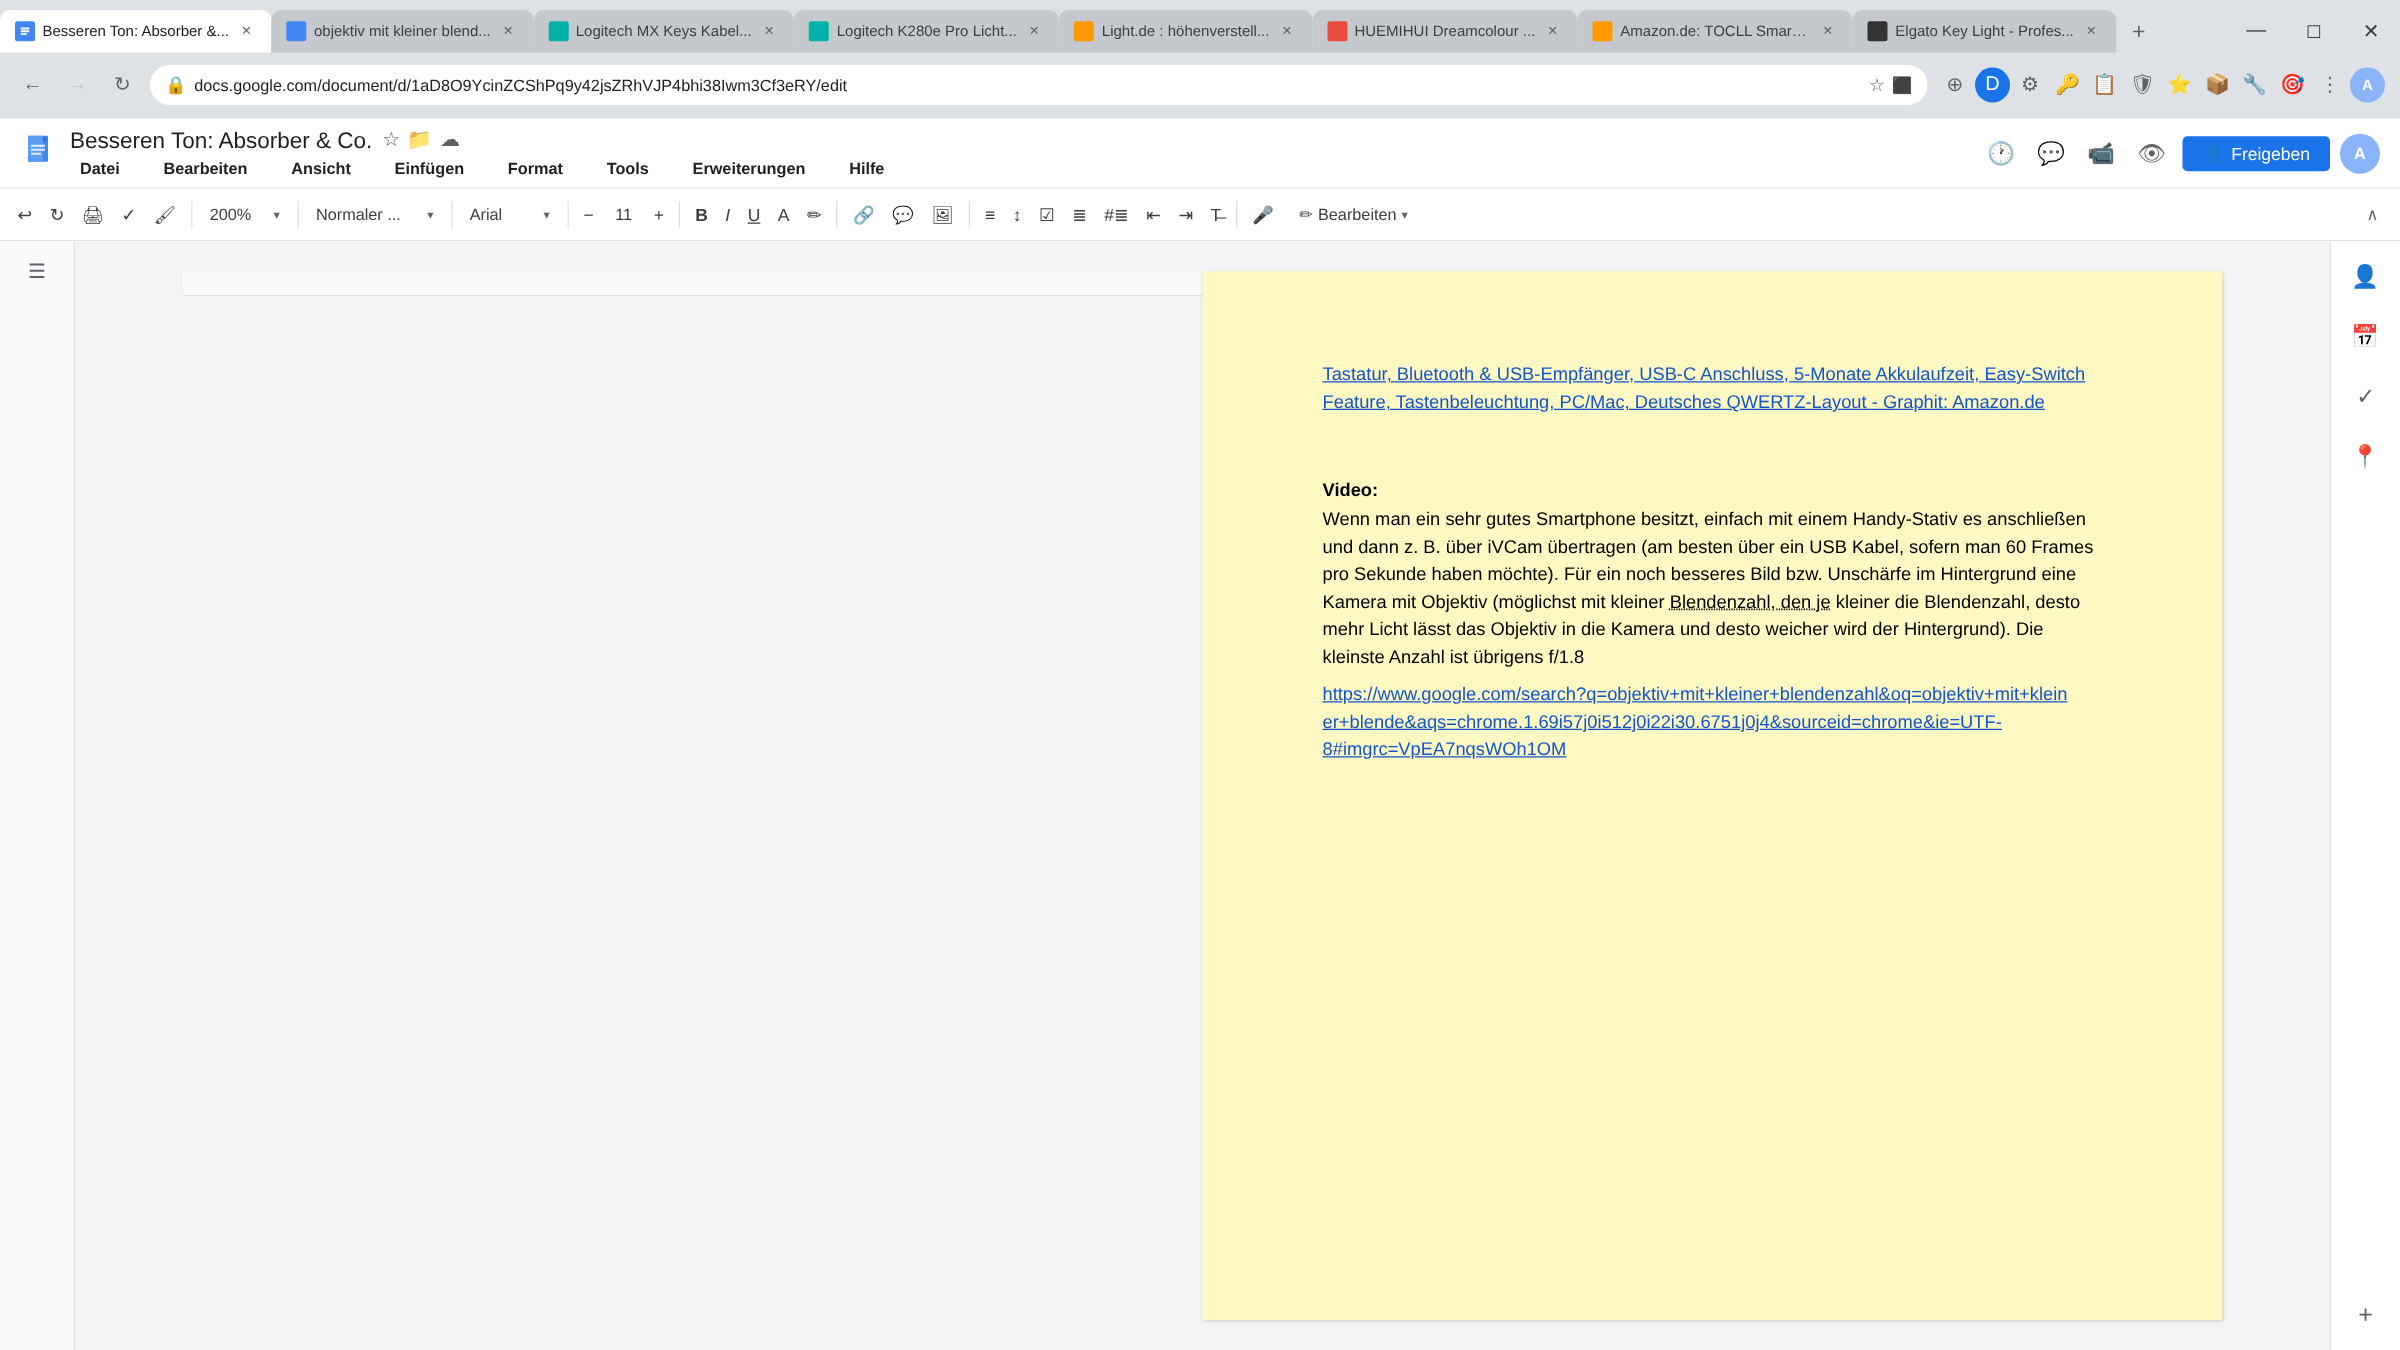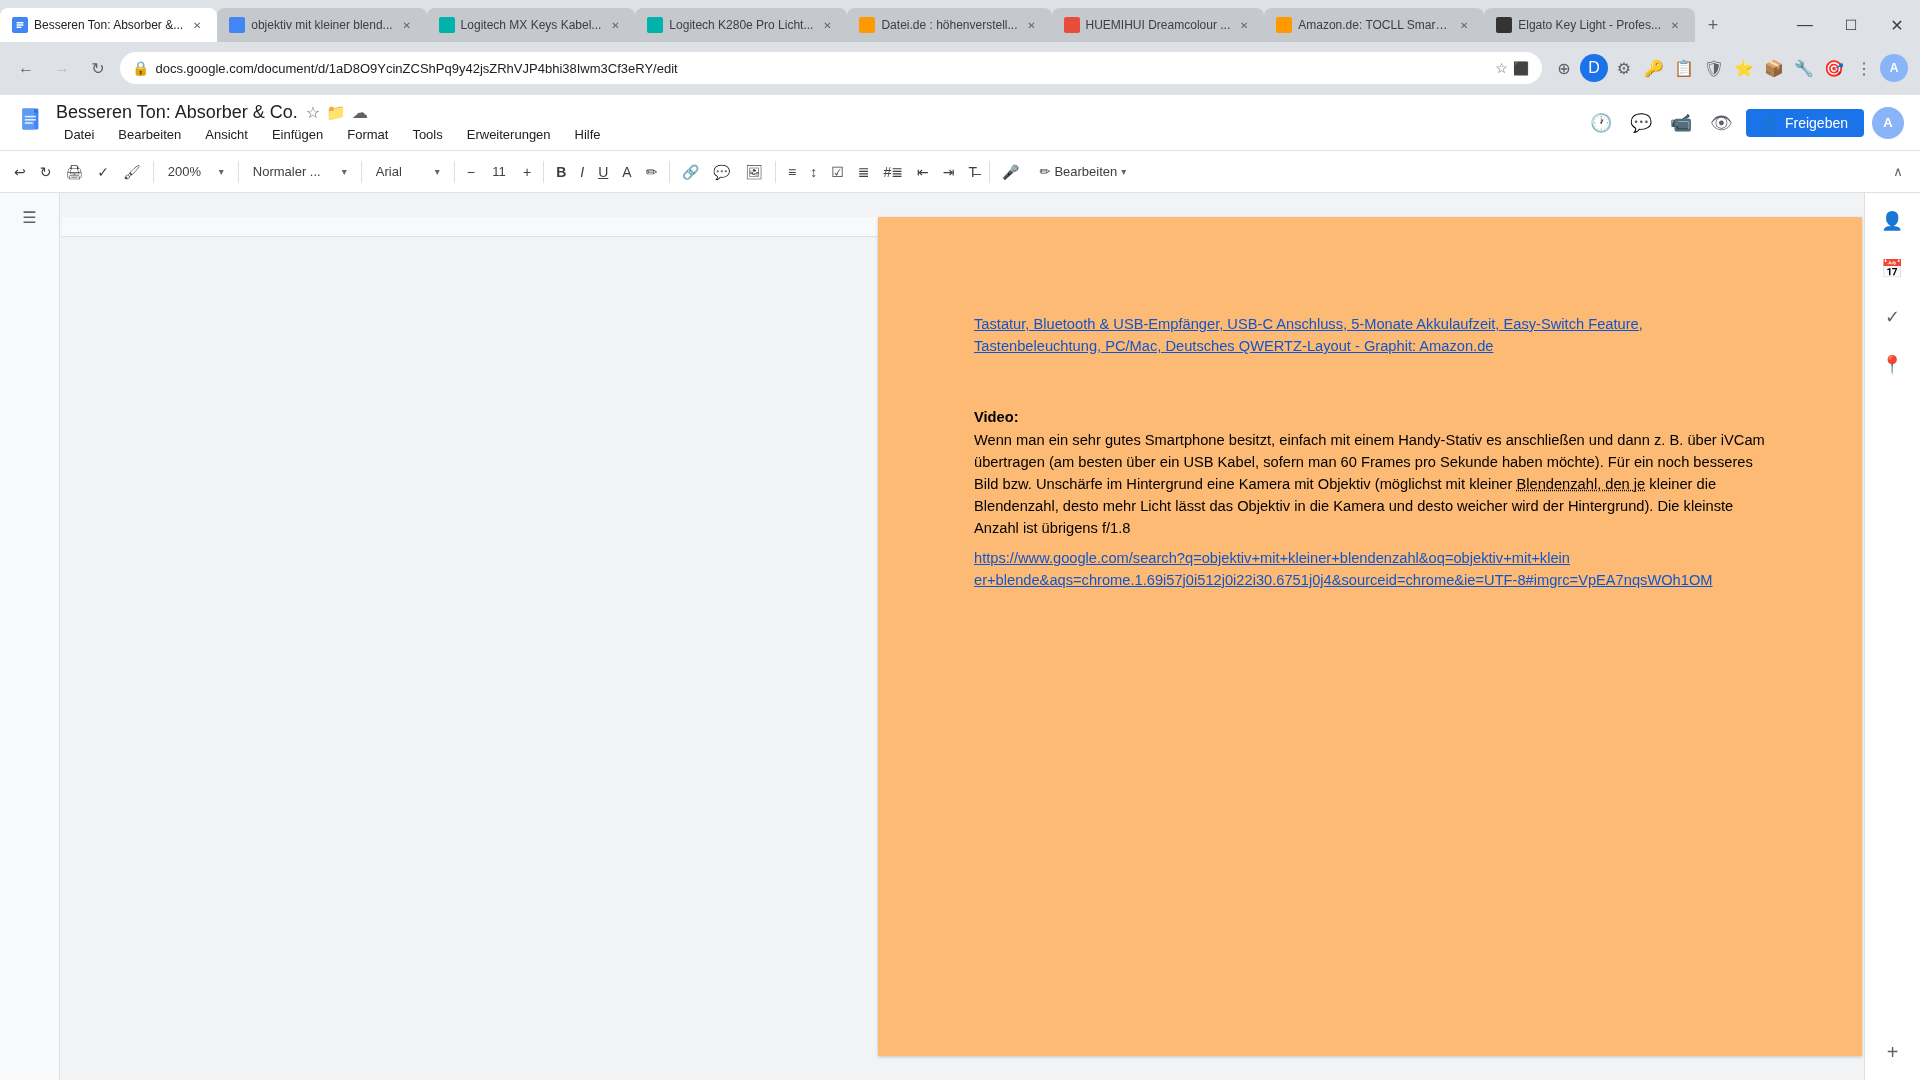--- a/index.html
+++ b/index.html
@@ -30,21 +30,21 @@
     .docs-app { height: calc(1080px - 95px); background: #fff; display: flex; flex-direction: column; }
 
     
     .docs-header { display: flex; align-items: center; padding: 4px 16px; height: 56px; border-bottom: 1px solid #e0e0e0; flex-shrink: 0; background: #fff; }
     .docs-logo { width: 32px; height: 32px; margin-right: 8px; flex-shrink: 0; }
     .docs-logo svg { width: 32px; height: 32px; }
     .docs-title-area { display: flex; flex-direction: column; flex: 1; }
     .docs-title { font-size: 18px; color: #202124; font-weight: 400; display: flex; align-items: center; gap: 8px; }
     .docs-title-icons { display: flex; gap: 6px; align-items: center; }
     .docs-title-icon { color: #5f6368; font-size: 16px; cursor: pointer; }
-    .docs-menu { display: flex; gap: 8px; margin-top: 2px; }
+    .docs-menu { display: flex; gap: 19px; margin-top: 2px; font-weight: bold; }
     .docs-menu-item { font-size: 13px; color: #202124; padding: 2px 8px; border-radius: 4px; cursor: pointer; }
     .docs-header-right { display: flex; align-items: center; gap: 8px; }
     .docs-header-icon { width: 32px; height: 32px; border-radius: 50%; display: flex; align-items: center; justify-content: center; color: #5f6368; font-size: 18px; cursor: pointer; }
     .share-btn { background: #1a73e8; color: #fff; border: none; border-radius: 4px; padding: 6px 16px; font-size: 14px; cursor: pointer; display: flex; align-items: center; gap: 6px; }
     .user-avatar { width: 32px; height: 32px; border-radius: 50%; background: #8ab4f8; display: flex; align-items: center; justify-content: center; color: #fff; font-size: 13px; font-weight: bold; cursor: pointer; }
 
     
     .docs-toolbar { display: flex; align-items: center; padding: 2px 8px; height: 42px; border-bottom: 1px solid #e0e0e0; flex-shrink: 0; background: #fff; gap: 2px; }
     .toolbar-sep { width: 1px; height: 22px; background: #e0e0e0; margin: 0 4px; }
     .tb-btn { height: 28px; padding: 0 6px; border-radius: 4px; display: flex; align-items: center; justify-content: center; cursor: pointer; color: #3c4043; font-size: 14px; gap: 2px; }
@@ -55,21 +55,21 @@
     .edit-mode-btn { display: flex; align-items: center; gap: 4px; font-size: 13px; color: #3c4043; padding: 2px 8px; border-radius: 4px; cursor: pointer; margin-left: 4px; }
     .collapse-btn { margin-left: auto; width: 28px; height: 28px; display: flex; align-items: center; justify-content: center; cursor: pointer; color: #5f6368; border-radius: 4px; }
 
     
     .docs-body { display: flex; flex: 1; overflow: hidden; }
     .docs-sidebar-left { width: 60px; background: #f8f9fa; border-right: 1px solid #e0e0e0; display: flex; flex-direction: column; align-items: center; padding: 8px 0; flex-shrink: 0; }
     .docs-content { flex: 1; overflow-y: auto; background: #f1f3f4; padding: 24px 0; display: flex; justify-content: center; }
     .docs-sidebar-right { width: 56px; background: #fff; border-left: 1px solid #e0e0e0; display: flex; flex-direction: column; align-items: center; padding: 12px 0; gap: 16px; flex-shrink: 0; }
 
     
-    .doc-page { width: 984px; background: #fdba74; min-height: 800px; padding: 96px 96px; box-shadow: 0 1px 3px rgba(0,0,0,0.2); position: relative; }
+    .doc-page { width: 816px; background: #fef9c3; min-height: 800px; padding: 72px 96px; box-shadow: 0 1px 3px rgba(0,0,0,0.2); position: relative; }
 
     
     .doc-link { color: #1155cc; text-decoration: underline; cursor: pointer; }
     .doc-text { font-family: Arial, sans-serif; font-size: 11pt; color: #000; line-height: 1.5; }
     .doc-heading { font-family: Arial, sans-serif; font-size: 11pt; color: #000; font-weight: bold; margin-bottom: 4px; }
     .doc-para { margin-bottom: 12px; }
 
     
     .right-icon { width: 32px; height: 32px; display: flex; align-items: center; justify-content: center; color: #5f6368; font-size: 18px; cursor: pointer; border-radius: 50%; }
     .right-icon-add { width: 32px; height: 32px; display: flex; align-items: center; justify-content: center; color: #5f6368; font-size: 22px; cursor: pointer; }
@@ -114,21 +114,21 @@
     </div>
 
     <div class="tab inactive">
       <div class="tab-favicon" style="background:#00b2a9; width:16px; height:16px; border-radius:2px;"></div>
       <span class="tab-label">Logitech K280e Pro Licht...</span>
       <div class="tab-close">✕</div>
     </div>
 
     <div class="tab inactive">
       <div class="tab-favicon" style="background:#ff9900; width:16px; height:16px; border-radius:2px;"></div>
-      <span class="tab-label">Datei.de : höhenverstell...</span>
+      <span class="tab-label">Light.de : höhenverstell...</span>
       <div class="tab-close">✕</div>
     </div>
 
     <div class="tab inactive">
       <div class="tab-favicon" style="background:#e74c3c; width:16px; height:16px; border-radius:2px;"></div>
       <span class="tab-label">HUEMIHUI Dreamcolour ...</span>
       <div class="tab-close">✕</div>
     </div>
 
     <div class="tab inactive">

